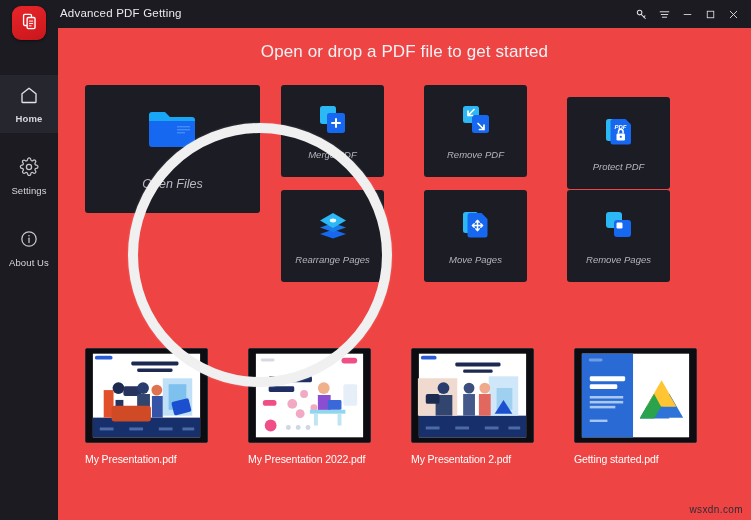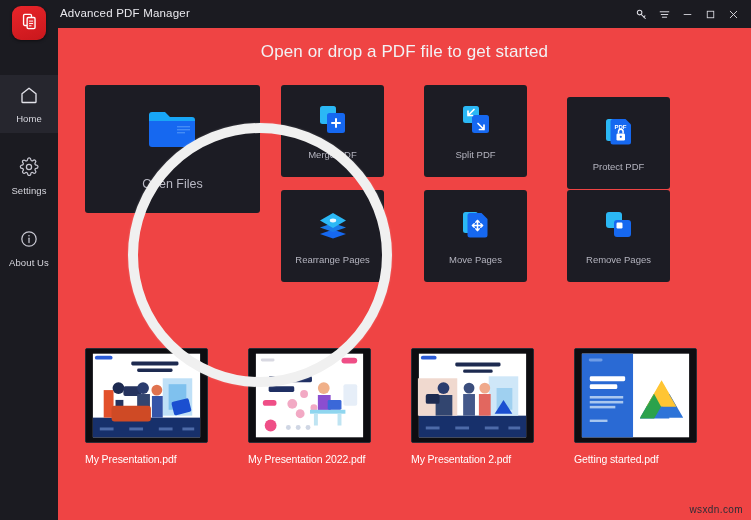--- a/index.html
+++ b/index.html
@@ -53,21 +53,21 @@
   }
   .side-item {
     width: 58px; height: 58px;
     display: flex; flex-direction: column;
     align-items: center; justify-content: center;
     gap: 4px;
     color: #c9c9d2;
   }
   .side-item.active { background: #26262e; }
   .side-label { font-size: 9.5px; color: #d7d7de; letter-spacing: .1px; }
-  .side-item:nth-child(1) { margin-top: 47px; }
+  .side-item:nth-child(1) { margin-top: 47px; font-weight: bold; }
   .side-item:nth-child(2) { margin-top: 14px; }
   .side-item:nth-child(3) { margin-top: 14px; }
 
   
   .content {
     position: absolute; left: 58px; top: 28px;
     width: 693px; height: 492px;
     background: #ef4444;
   }
   .headline {
@@ -77,21 +77,21 @@
     letter-spacing: .1px;
   }
 
   
   .tiles { position: absolute; top: 57px; left: 27px; }
   .tile {
     position: absolute;
     background: #1c1c24;
     border-radius: 3px;
     display: flex; flex-direction: column;
-    align-items: center; justify-content: center;
+    align-items: center; justify-content: center; font-style: italic;
   }
   .tile-big { left: 0; top: 0; width: 175px; height: 128px; }
   .tile-lbl-big { font-size: 12.5px; color: #b9b9c4; margin-top: 26px; }
   .tile-sm { width: 103px; height: 92px; }
   .tile-lbl { font-size: 9.5px; color: #b4b4bf; margin-top: 12px; }
   .tile-ico { display: flex; align-items: center; justify-content: center; }
 
   
   .spotlight {
     position: absolute;
@@ -146,21 +146,21 @@
         <svg width="19" height="19" viewBox="0 0 24 24">
           <rect x="4.5" y="3" width="10" height="14" rx="1.4" fill="none" stroke="#fff" stroke-width="1.7"></rect>
           <rect x="9" y="7" width="10" height="14" rx="1.4" fill="#e02a2f" stroke="#fff" stroke-width="1.7"></rect>
           <line x1="11.5" y1="11.5" x2="16.5" y2="11.5" stroke="#fff" stroke-width="1.2"></line>
           <line x1="11.5" y1="14.5" x2="16.5" y2="14.5" stroke="#fff" stroke-width="1.2"></line>
           <line x1="11.5" y1="17.4" x2="14.5" y2="17.4" stroke="#fff" stroke-width="1.2"></line>
         </svg>
       </span>
     </div>
 
-    <div class="app-title">Advanced PDF Manager</div>
+    <div class="app-title">Advanced PDF Getting</div>
 
     <div class="win-ctrls">
       <div class="win-btn">
         <svg width="13" height="13" viewBox="0 0 24 24" fill="none" stroke="#dcdce3" stroke-width="1.9" stroke-linecap="round">
           <circle cx="8.5" cy="8.5" r="4.2"></circle>
           <line x1="11.4" y1="11.6" x2="19" y2="19.4"></line>
           <line x1="16.2" y1="16.4" x2="18.4" y2="14.4"></line>
         </svg>
       </div>
       <div class="win-btn">
@@ -256,21 +256,21 @@
 
       <div class="tile tile-sm" style="left:339px; top:0;">
         <span class="tile-ico">
           <svg width="34" height="34" viewBox="0 0 34 34">
             <rect x="4" y="3" width="16" height="17" rx="2.5" fill="#2bb8f5"></rect>
             <rect x="13" y="12" width="17" height="18" rx="2.5" fill="#1668f0"></rect>
             <path d="M15 6.5 9 12.5M9 12.5h4.5M9 12.5V8" stroke="#fff" stroke-width="1.7" stroke-linecap="round" stroke-linejoin="round"></path>
             <path d="M19 20.5l6 6M25 26.5h-4.5M25 26.5V22" stroke="#fff" stroke-width="1.7" stroke-linecap="round" stroke-linejoin="round"></path>
           </svg>
         </span>
-        <span class="tile-lbl">Split PDF</span>
+        <span class="tile-lbl">Remove PDF</span>
       </div>
 
       <div class="tile tile-sm" style="left:482px; top:0;margin-top:12px;">
         <span class="tile-ico">
           <svg width="34" height="34" viewBox="0 0 34 34">
             <rect x="4" y="4" width="16" height="22" rx="2.5" fill="#2bb8f5"></rect>
             <path d="M11 4h12.5l5.5 5.5V27a2.5 2.5 0 0 1-2.5 2.5H11A2.5 2.5 0 0 1 8.5 27V6.5A2.5 2.5 0 0 1 11 4z" fill="#1668f0"></path>
             <text x="18.5" y="14" font-family="Liberation Sans, sans-serif" font-size="6" font-weight="bold" fill="#fff" text-anchor="middle">PDF</text>
             <rect x="14.5" y="18.5" width="8.5" height="7" rx="1.2" fill="#fff"></rect>
             <path d="M16.5 18.5v-2a2.3 2.3 0 0 1 4.6 0v2" fill="none" stroke="#fff" stroke-width="1.5"></path>

